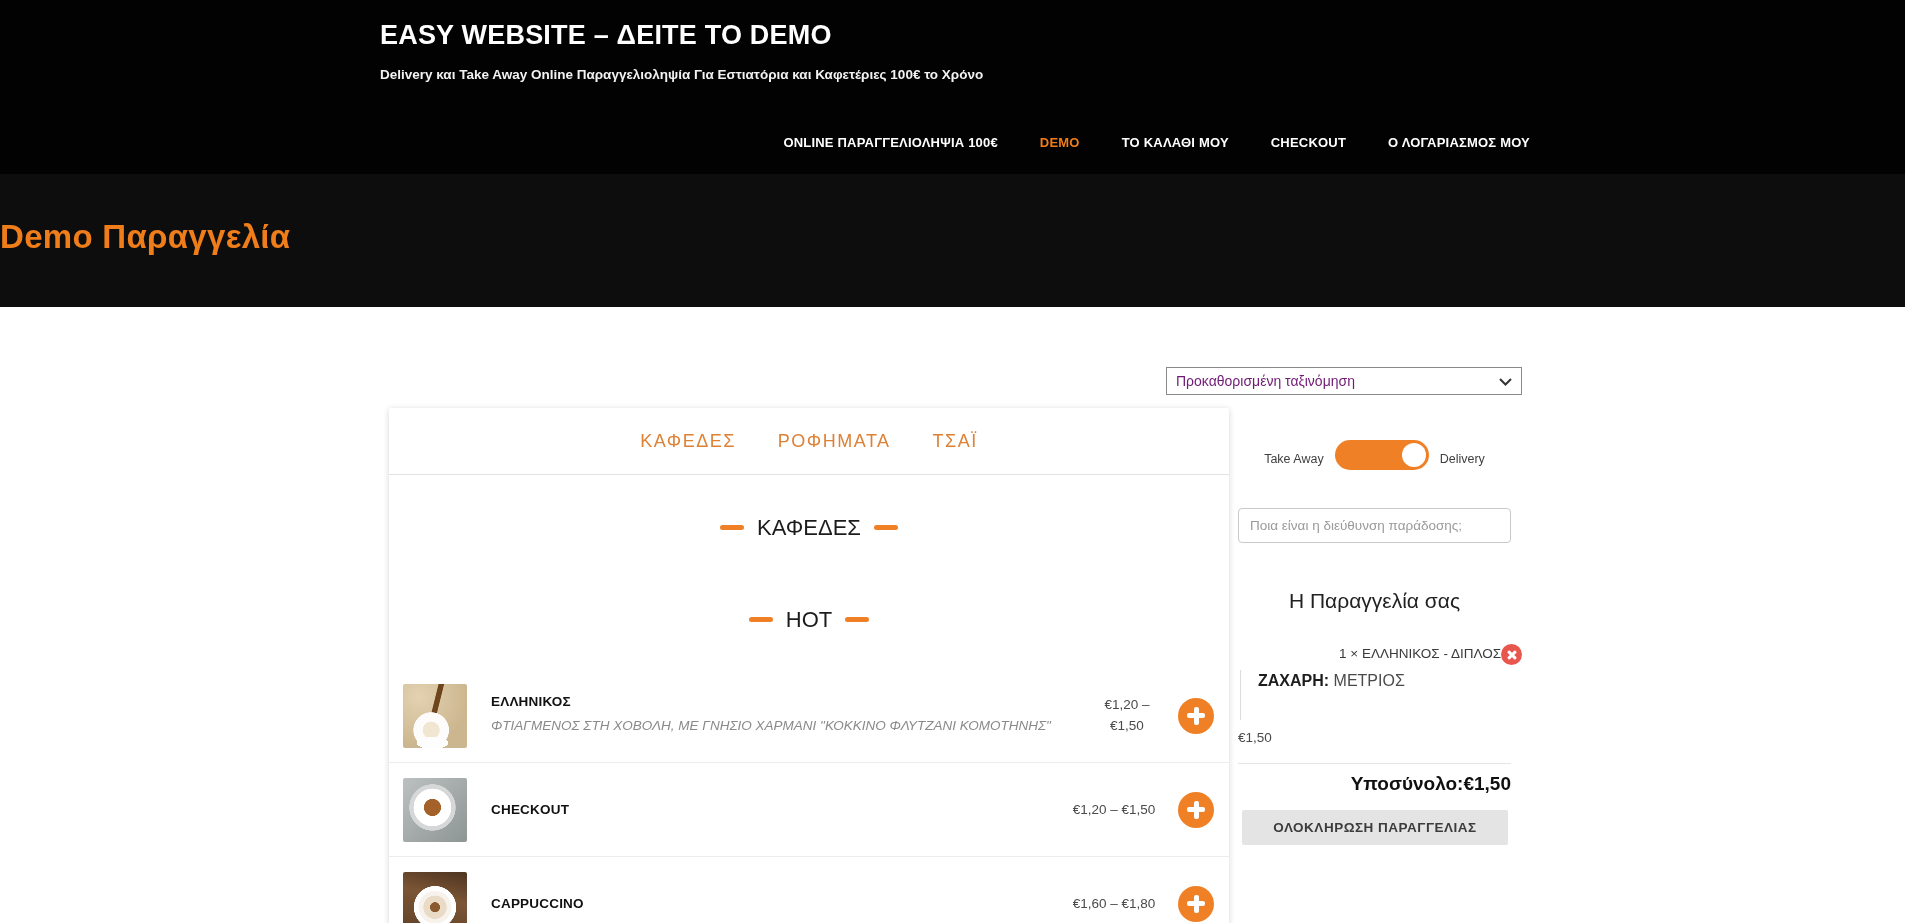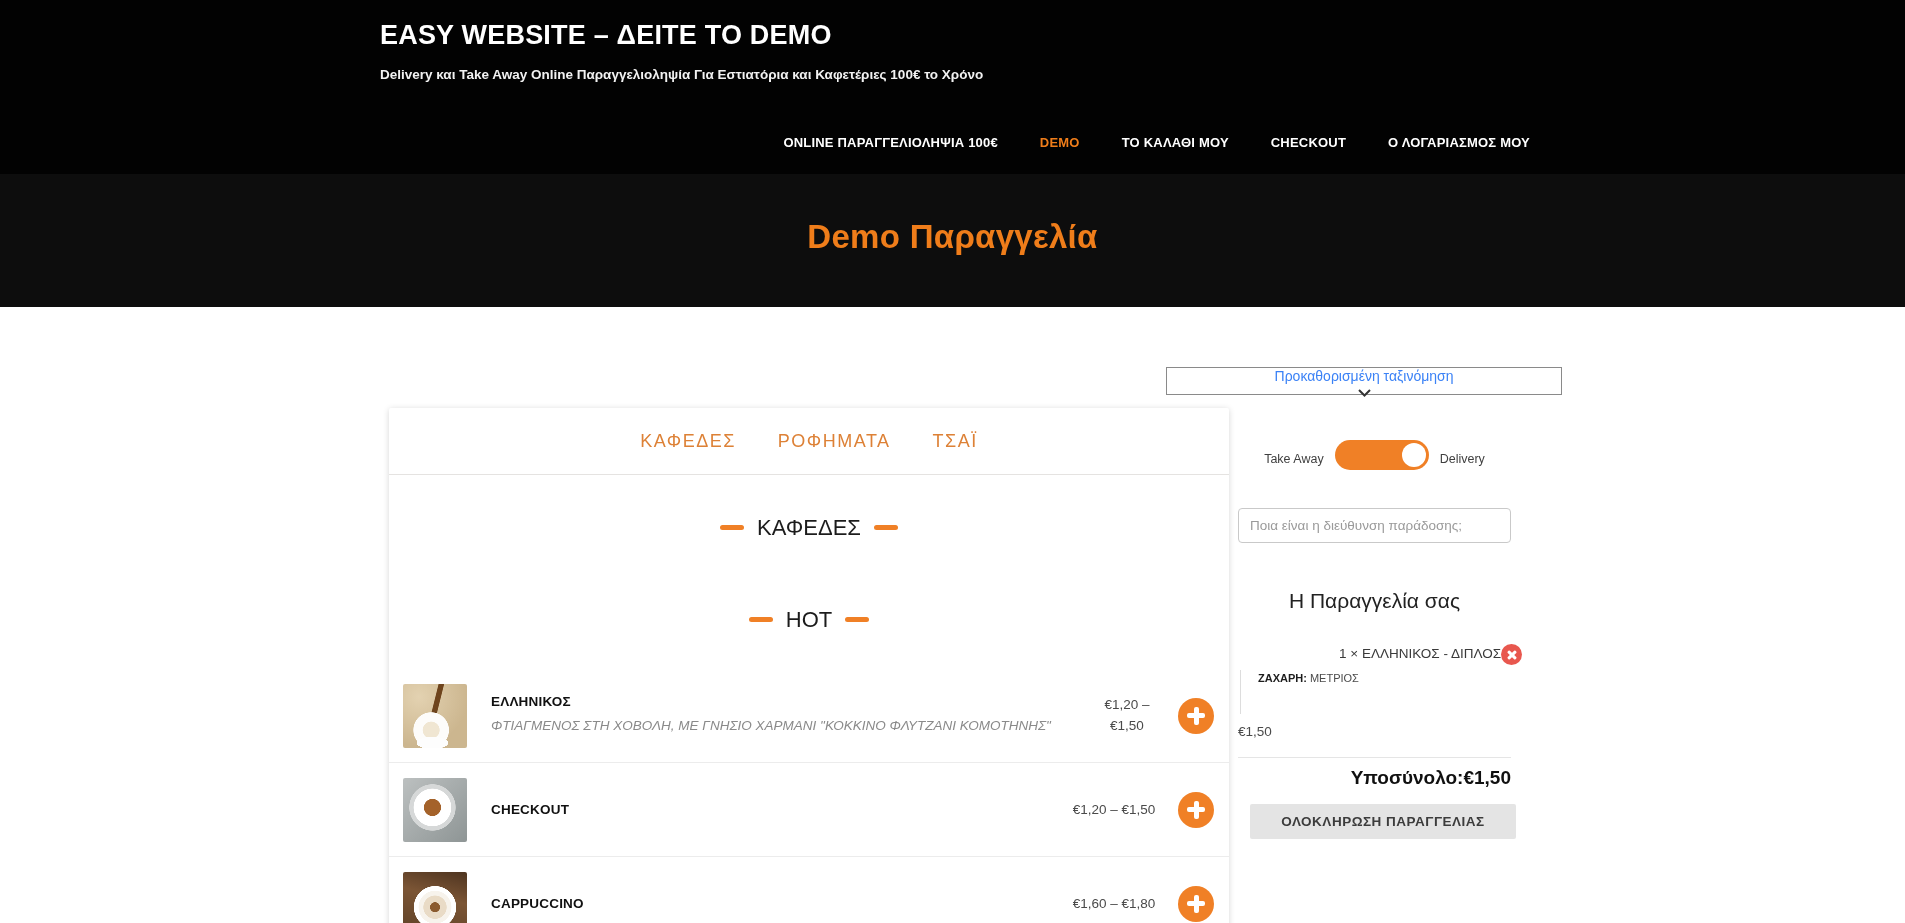--- a/index.html
+++ b/index.html
@@ -9,29 +9,29 @@
   
   .site-header { position:relative; width:100%; height:174px; background:#020202; color:#fff; }
   .header-inner { position:absolute; left:380px; top:20px; }
   .site-title { font-size:27px; font-weight:600; letter-spacing:.2px; color:#fff; cursor:pointer; }
   .tagline { margin-top:16px; font-size:13.5px; font-weight:600; color:#f2f2f2; }
   .main-nav { position:absolute; right:375px; bottom:24px; display:flex; gap:42px; }
   .nav-item { font-size:13px; font-weight:700; color:#fff; letter-spacing:.2px; cursor:pointer; white-space:nowrap; }
   .nav-item.active { color:#ef7d1a; }
 
   
-  .hero { width:100%; height:133px; background:#0d0d0d; text-align:center; }
+  .hero { width:100%; height:133px; background:#0d0d0d; text-align:left; }
   .hero h2 { padding-top:44px; font-size:33px; font-weight:700; color:#ef7d1a; letter-spacing:.3px; }
 
   
   .main { position:relative; width:100%; height:616px; background:#fff; }
 
-  .sort-select { position:absolute; left:1166px; top:60px; width:396px; height:28px;
+  .sort-select { position:absolute; left:1166px; top:60px; width:356px; height:28px;
     border:1px solid #8a8a8a; background:#fff; display:flex; align-items:center;
-    justify-content:space-between; padding:0 9px; font-size:14px; color:#3b82f6; cursor:pointer;flex-direction:column; }
+    justify-content:space-between; padding:0 9px; font-size:14px; color:#701a75; cursor:pointer; }
   .sort-select svg { width:13px; height:8px; }
 
   
   .menu-card { position:absolute; left:389px; top:101px; width:840px; height:560px;
     background:#fff; box-shadow:0 1px 6px rgba(0,0,0,.16); border-radius:2px; }
   .tabs { height:67px; border-bottom:1px solid #e5e3e1; display:flex; align-items:center;
     justify-content:center; gap:42px; }
   .tab { font-size:18px; color:#dd8136; letter-spacing:1.5px; cursor:pointer; }
 
   .cat-heading { margin-top:40px; text-align:center; font-size:22px; color:#1c1c1c; }
@@ -85,29 +85,29 @@
   .cart-item-row { margin-top:31px; display:flex; align-items:flex-start; justify-content:flex-end; }
   .cart-item-name { font-size:13.5px; color:#3a3a3a; padding-top:2px; }
   .remove-btn { width:21px; height:21px; border:none; border-radius:50%; background:#e8574e;
     position:relative; cursor:pointer; flex:0 0 21px; }
   .x-icon { position:absolute; left:50%; top:50%; width:9px; height:9px; transform:translate(-50%,-50%); }
   .x-icon::before, .x-icon::after { content:""; position:absolute; left:3px; top:-1px;
     width:3px; height:11px; background:#fff; border-radius:1px; }
   .x-icon::before { transform:rotate(45deg); }
   .x-icon::after { transform:rotate(-45deg); }
   .cart-variation { margin-top:5px; margin-left:2px; border-left:1px solid #ddd;
-    padding:2px 0 30px 17px; font-size:11px; color:#4a4a4a; }
+    padding:2px 0 30px 17px; font-size:16px; color:#4a4a4a; }
   .cart-variation b { color:#1d1d1d; }
   .cart-item-price { margin-top:10px; font-size:13.5px; color:#4a4a4a; }
   .cart-divider { margin-top:18px; width:273px; border-top:1px solid #e5e5e5; }
   .subtotal-row { margin-top:9px; width:273px; display:flex; justify-content:flex-end;
     align-items:baseline; }
   .subtotal-label { font-size:19px; font-weight:700; color:#101010; }
   .subtotal-value { font-size:19px; font-weight:700; color:#101010; }
-  .checkout-btn { margin-top:15px; margin-left:12px; width:266px; height:35px; border:none;
+  .checkout-btn { margin-top:15px; margin-left:4px; width:266px; height:35px; border:none;
     background:#e4e4e4; color:#3c3c3c; font-size:13.5px; font-weight:700; letter-spacing:.5px;
     border-radius:2px; cursor:pointer; font-family:"Liberation Sans","DejaVu Sans",sans-serif; }
 </style>
 </head>
 <body>
 
 <header class="site-header">
   <div class="header-inner">
     <h1 class="site-title">EASY WEBSITE – ΔΕΙΤΕ ΤΟ DEMO</h1>
     <p class="tagline">Delivery και Take Away Online Παραγγελιοληψία Για Εστιατόρια και Καφετέριες 100€ το Χρόνο</p>

